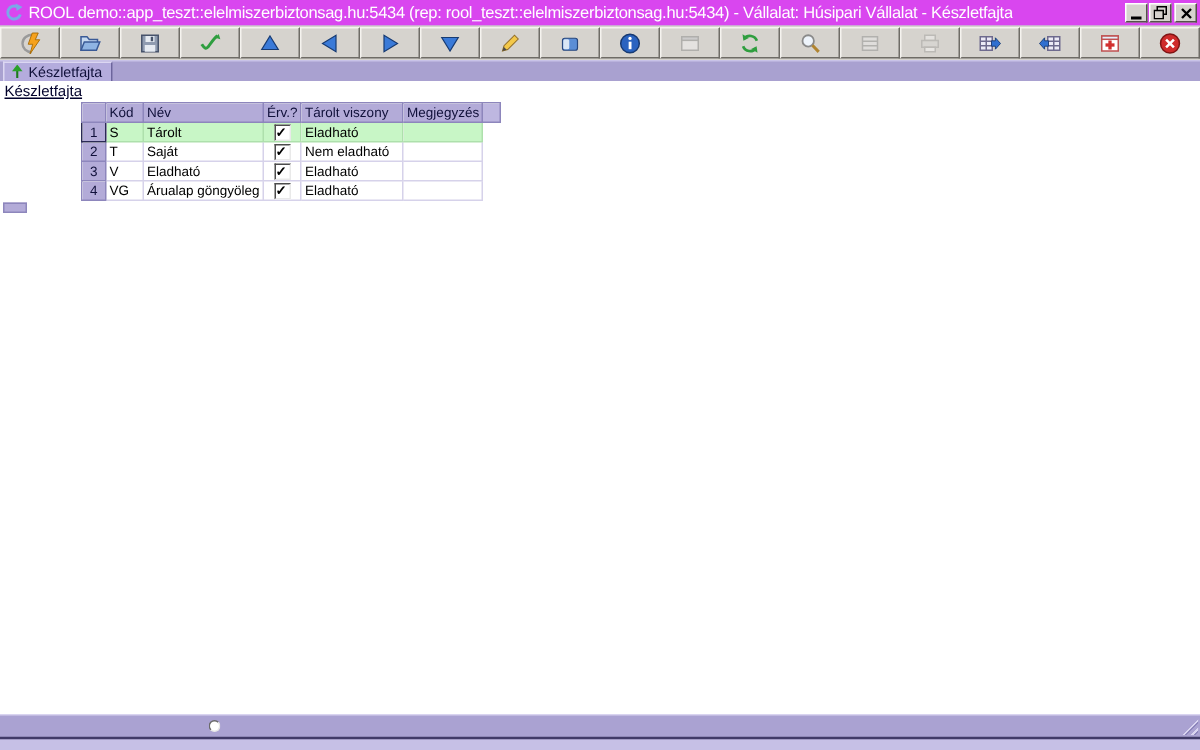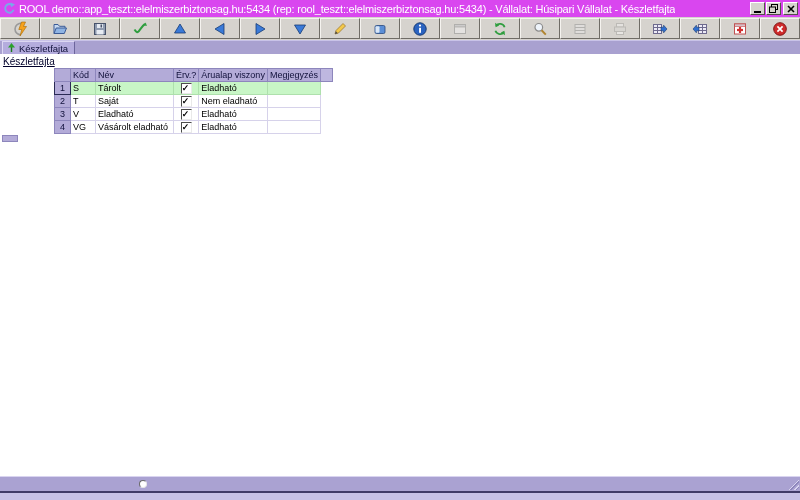--- a/index.html
+++ b/index.html
@@ -252,21 +252,21 @@
           <col style="width:68px">
           <col style="width:50px">
           <col style="width:12px">
       </colgroup>
       <thead>
         <tr>
           <th></th>
           <th>Kód</th>
           <th>Név</th>
           <th>Érv.?</th>
-          <th>Árualap viszony</th>
+          <th>Tárolt viszony</th>
           <th>Megjegyzés</th>
           <th class="stub"></th>
         </tr>
       </thead>
       <tbody>
         <tr class="selected">
           <td class="rowhead">1</td>
           <td>S</td>
           <td>Tárolt</td>
           <td class="erv"><span class="checkbox checked"></span></td>
@@ -288,21 +288,21 @@
           <td>V</td>
           <td>Eladható</td>
           <td class="erv"><span class="checkbox checked"></span></td>
           <td>Eladható</td>
           <td></td>
           <td class="ghost"></td>
         </tr>
         <tr>
           <td class="rowhead">4</td>
           <td>VG</td>
-          <td>Vásárolt eladható</td>
+          <td>Árualap göngyöleg</td>
           <td class="erv"><span class="checkbox checked"></span></td>
           <td>Eladható</td>
           <td></td>
           <td class="ghost"></td>
         </tr>
       </tbody>
     </table>
     <div class="rowstub"></div>
   </div>
 

